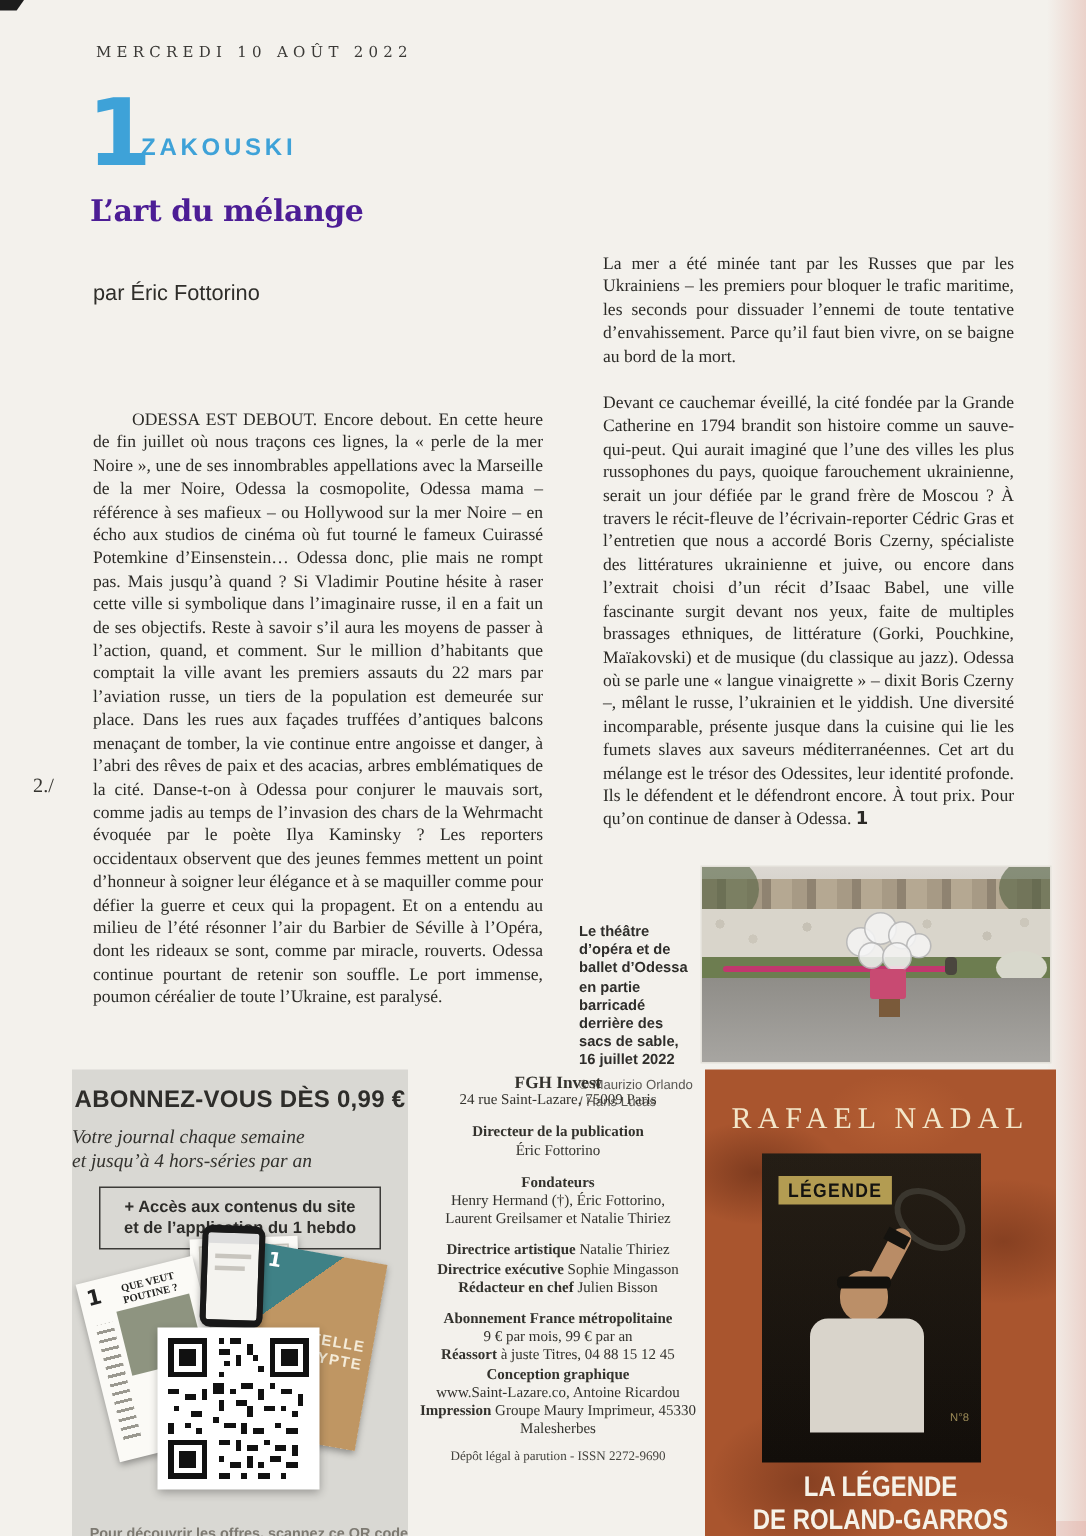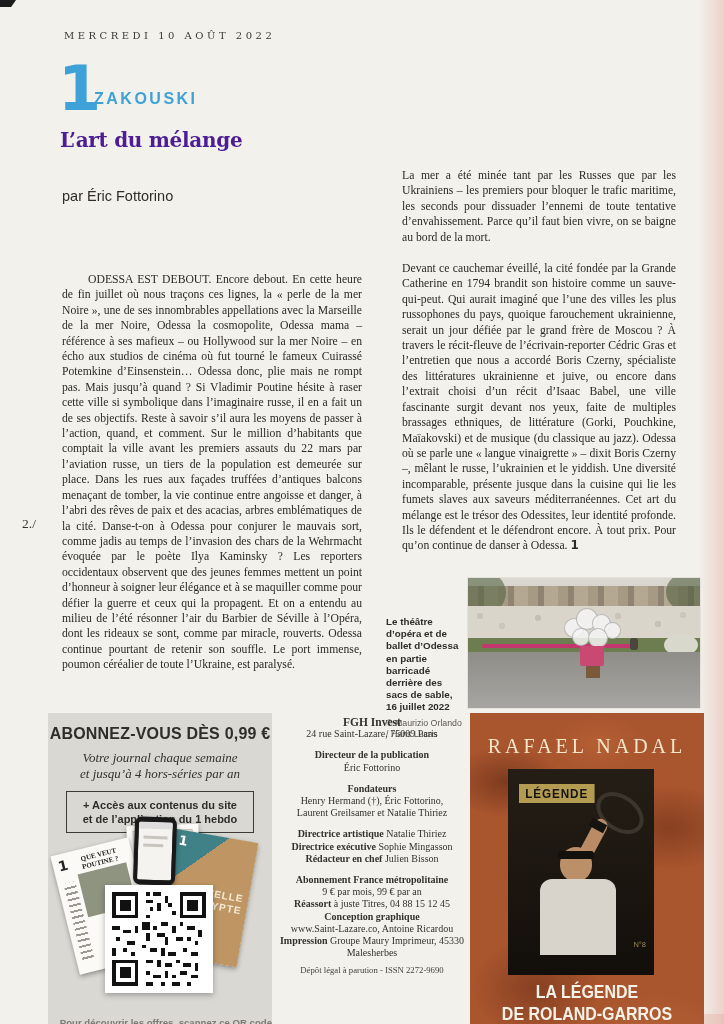--- a/index.html
+++ b/index.html
@@ -45,21 +45,21 @@
   .ph-balloons span{position:absolute;border-radius:50%;background:rgba(245,245,245,.85);border:1px solid rgba(140,140,140,.55);}
   .ph-cart{position:absolute;left:112px;top:68px;width:24px;height:20px;background:#c84a72;border-radius:2px;}
   .ph-stool{position:absolute;left:118px;top:88px;width:14px;height:12px;background:#7a5a3a;}
   .ph-person{position:absolute;left:162px;top:60px;width:8px;height:12px;background:#4a463e;border-radius:3px;}
   #photo-caption{left:386px;top:616px;width:80px;font-family:"Liberation Sans",sans-serif;font-weight:bold;font-size:9.8px;line-height:12.2px;color:#2e2d2a;}
   #photo-credit{margin-top:4px;font-weight:normal;font-size:8.8px;line-height:11px;color:#5a5853;}
 
   
   #subscribe-ad{left:48px;top:713px;width:224px;height:311px;background:#d9d8d3;overflow:hidden;}
   .ad-title{margin-top:12px;text-align:center;font-family:"Liberation Sans",sans-serif;font-weight:bold;font-size:16px;letter-spacing:.2px;color:#2e2d2a;}
-  .ad-sub{margin-top:7px;text-align:center;font-family:"Liberation Serif",serif;font-style:italic;font-size:13px;line-height:16px;color:#33322e;}
+  .ad-sub{margin-top:7px;text-align:left;font-family:"Liberation Serif",serif;font-style:italic;font-size:13px;line-height:16px;color:#33322e;}
   .ad-box{margin:9px auto 0;width:178px;border:1.6px solid #3c3b38;padding:6px 4px;text-align:center;
           font-family:"Liberation Sans",sans-serif;font-weight:bold;font-size:11px;line-height:14px;color:#2e2d2a;background:#d9d8d3;}
   .cover{position:absolute;background:#fbfaf6;box-shadow:0 2px 5px rgba(0,0,0,.35);}
   #cover-left{left:16px;top:132px;width:80px;height:122px;transform:rotate(-14deg);}
   #cover-left .c1{position:absolute;left:5px;top:4px;font-family:"DejaVu Sans",sans-serif;font-weight:bold;font-size:14px;color:#222;}
   #cover-left .headline{position:absolute;left:18px;top:6px;width:58px;text-align:center;font-family:"Liberation Serif",serif;font-weight:bold;font-size:7px;line-height:8px;color:#1d1d1b;}
   #cover-left .img{position:absolute;left:22px;top:24px;width:50px;height:44px;background:#8e9480;}
   #cover-left .lines{position:absolute;left:6px;top:30px;width:12px;height:80px;
       background:repeating-linear-gradient(#0000 0 4px,#9a988f 4px 6px);}
   #cover-mid{left:80px;top:112px;width:72px;height:96px;transform:rotate(-2deg);}

